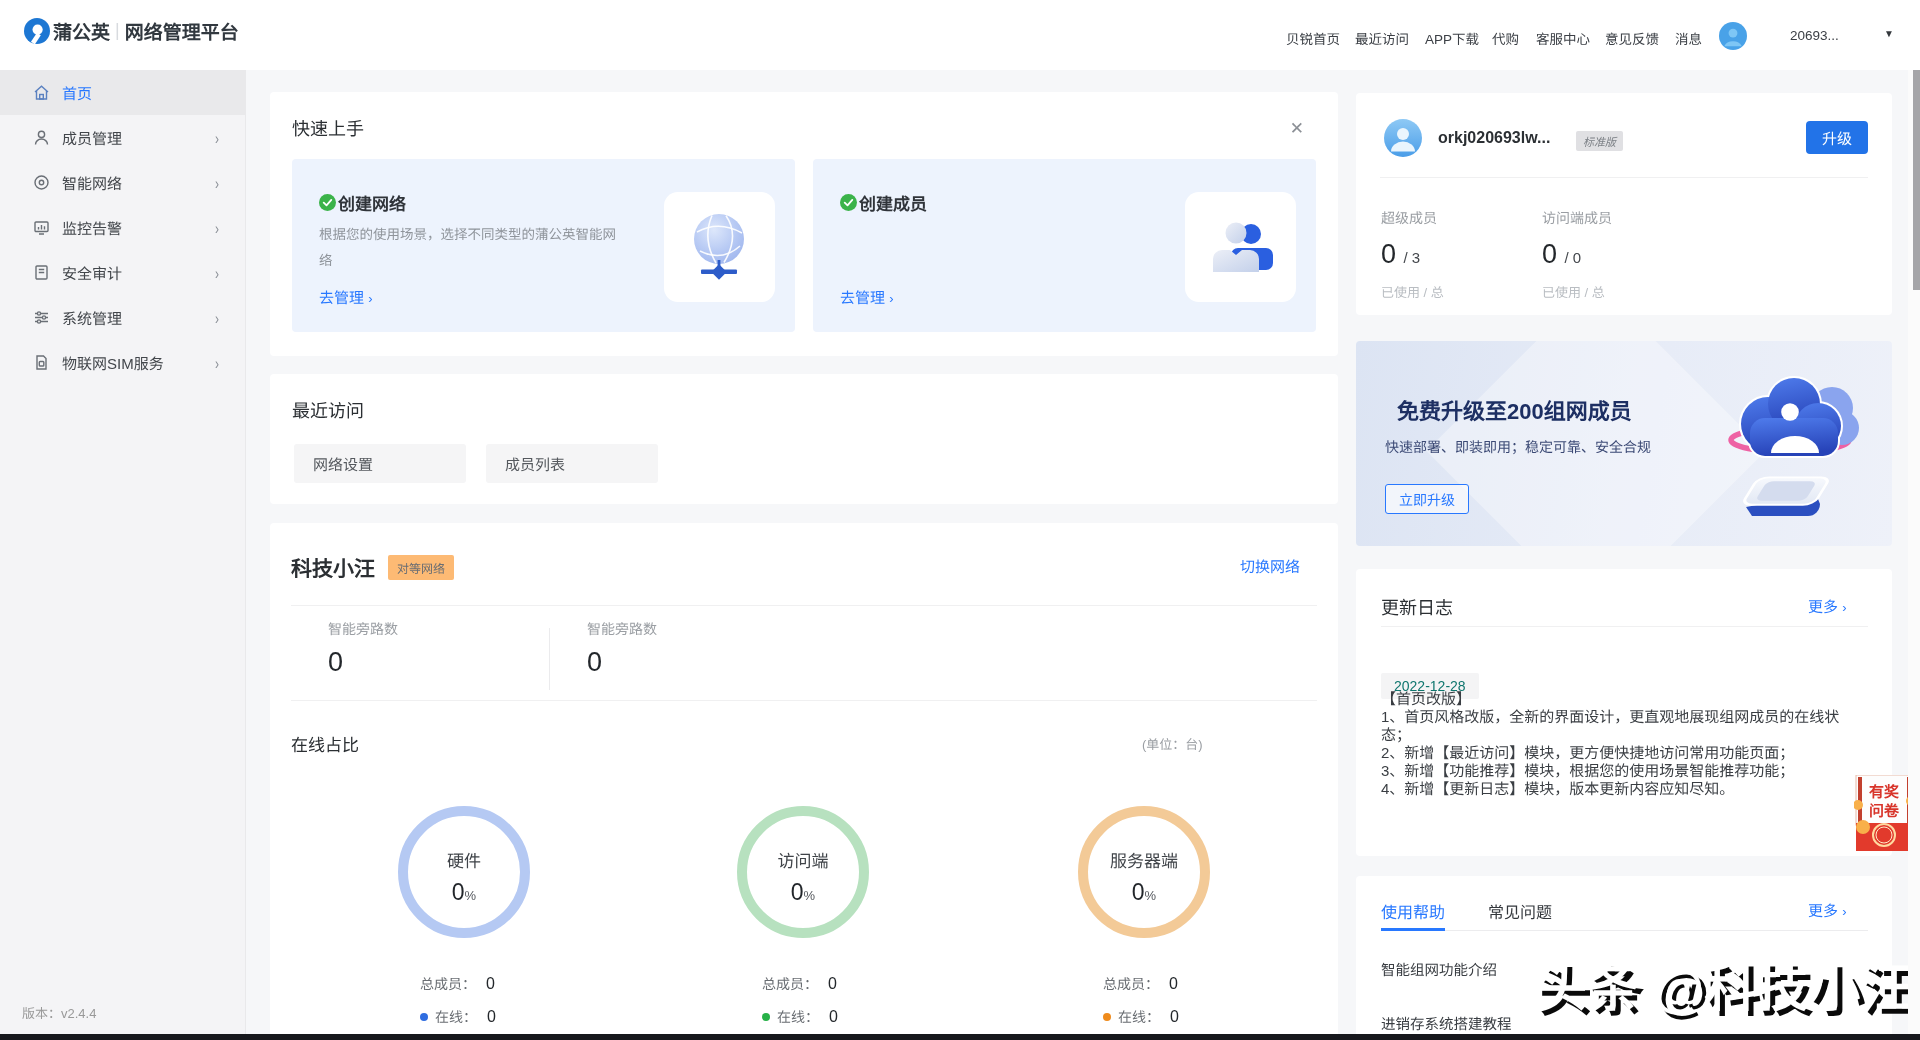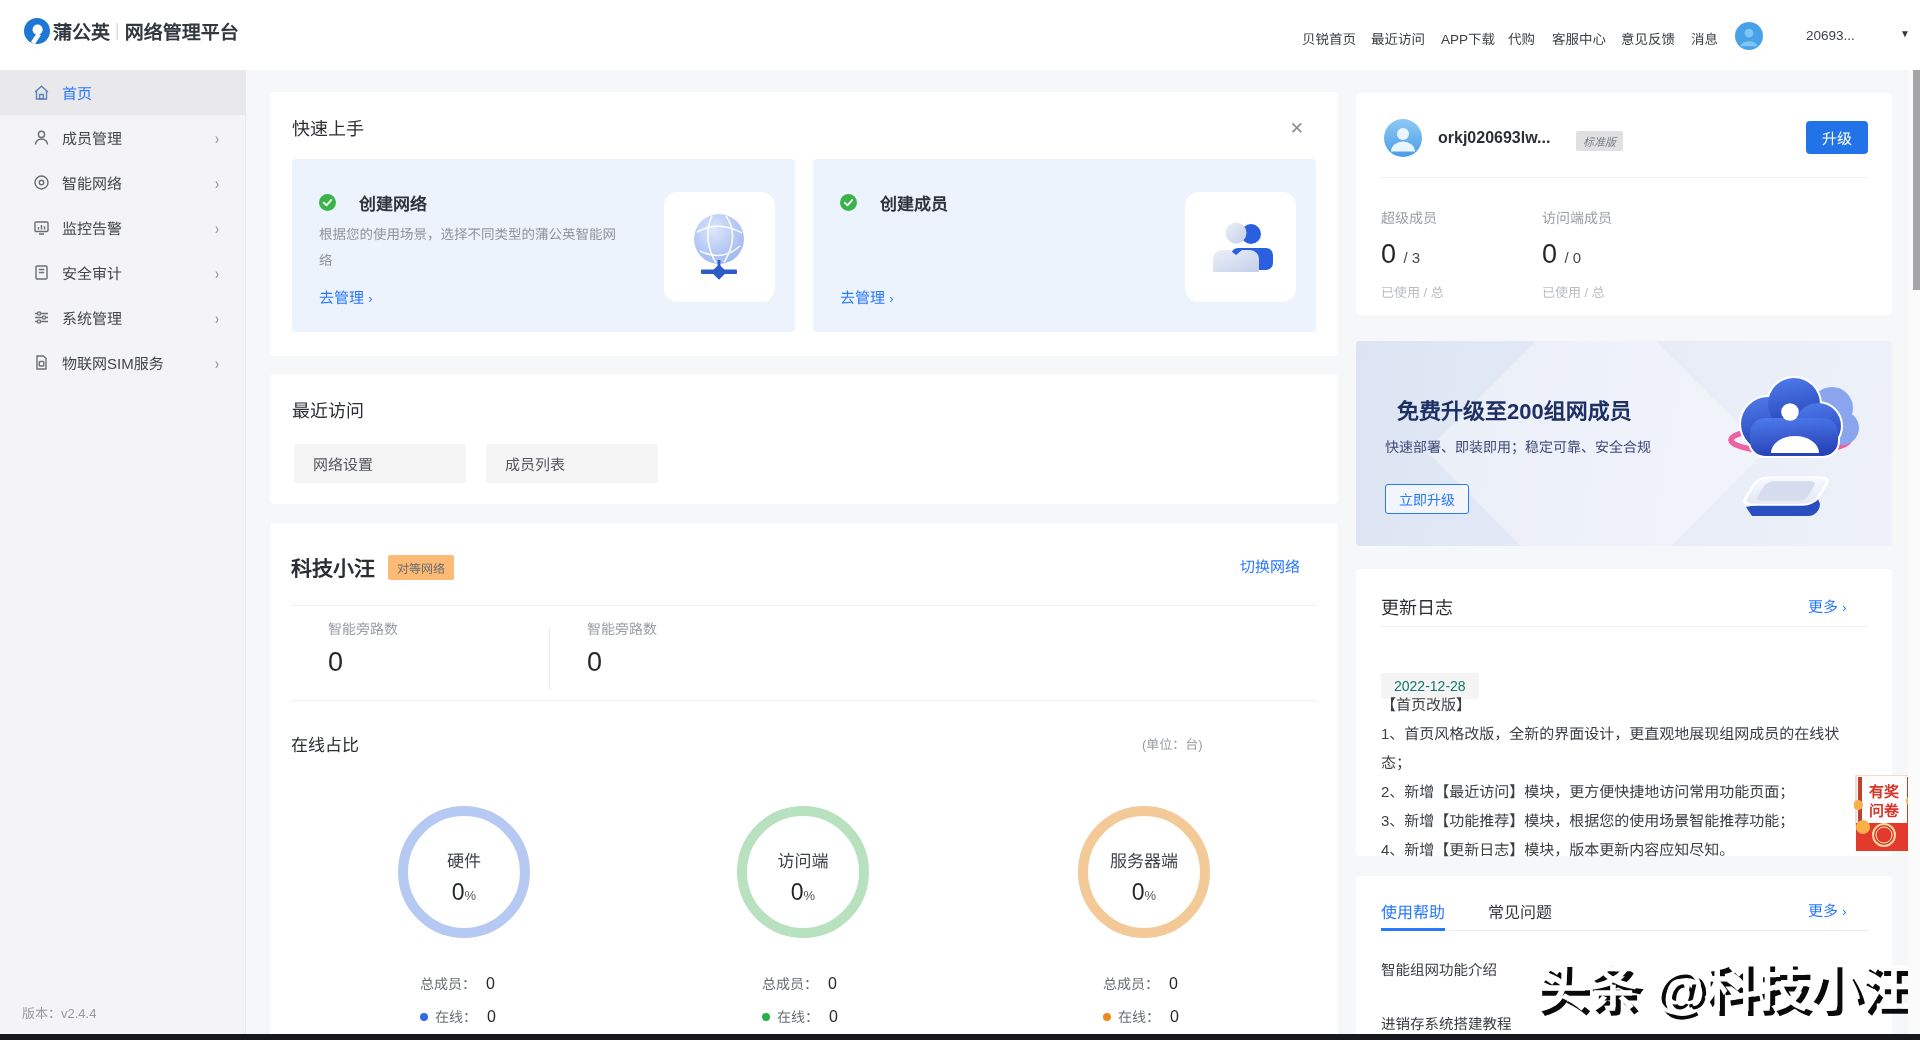--- a/index.html
+++ b/index.html
@@ -7,36 +7,36 @@
 html,body{width:1920px;height:1040px;overflow:hidden;}
 body{background:#f6f7f9;position:relative;}
 .abs{position:absolute;}
 .card{position:absolute;background:#fff;border-radius:4px;}
 
 #header{position:absolute;left:0;top:0;width:1920px;height:70px;background:#fff;z-index:5;}
 #logo{position:absolute;left:24px;top:17px;display:flex;align-items:center;}
 #logo .ltxt{font-size:19px;font-weight:bold;color:#31383f;margin-left:3px;letter-spacing:0;}
 #logo .sep{color:#d8dbdf;font-weight:400;margin:0 5px;font-size:18px;}
 #logo .ltxt2{font-size:19px;font-weight:bold;color:#31383f;letter-spacing:0;}
-#topnav{position:absolute;left:16px;top:0;width:1740px;height:70px;font-size:13.5px;color:#3c4046;padding-left:19px;}
+#topnav{position:absolute;left:0;top:0;width:1740px;height:70px;font-size:13.5px;color:#3c4046;padding-left:19px;}
 #topnav span.itm{position:absolute;top:28px;}
 
 #sidebar{position:absolute;left:0;top:70px;width:246px;height:970px;background:#f4f4f6;border-right:1px solid #e9e9eb;}
 .mi{position:relative;height:45px;display:flex;align-items:center;padding-left:33px;font-size:15px;color:#42464b;}
 .mi .ic{width:17px;height:17px;margin-right:12px;flex:none;}
 .mi .arr{position:absolute;right:26px;color:#8a8f96;font-size:12px;transform:scaleY(1.4);}
 .mi.act{background:#e9e9eb;color:#2878ff;text-align:right;}
 #ver{position:absolute;left:22px;bottom:18px;font-size:13px;color:#999;}
 
 #card1{left:270px;top:92px;width:1068px;height:264px;}
 .ctitle{font-size:18px;color:#2b2f33;}
 #card1 .close{position:absolute;right:34px;top:26px;color:#8c9096;font-size:17px;}
 .qcard{position:absolute;top:67px;width:503px;height:173px;background:#edf3fd;border-radius:4px;}
 .qhead{position:absolute;left:27px;top:31px;display:flex;align-items:center;}
-.qhead .t{font-size:17px;font-weight:600;color:#30343a;margin-left:23px;}
+.qhead .t{font-size:17px;font-weight:600;color:#30343a;margin-left:2px;}
 .qdesc{position:absolute;left:27px;top:63px;width:310px;font-size:13.5px;color:#8f949b;line-height:26px;}
 .qlink{position:absolute;left:27px;top:127px;font-size:15px;color:#2878ff;}
 .qbox{position:absolute;top:33px;width:111px;height:110px;background:#fff;border-radius:14px;}
 
 #card2{left:270px;top:374px;width:1068px;height:130px;}
 .rbtn{position:absolute;top:70px;width:172px;height:39px;background:#f5f5f6;border-radius:3px;display:flex;align-items:center;padding-left:19px;font-size:15px;color:#55595e;}
 
 #card3{left:270px;top:523px;width:1068px;height:517px;}
 #c3head{position:absolute;left:21px;top:29px;display:flex;align-items:center;}
 #c3head .nm{font-size:21px;font-weight:bold;color:#2b2f33;}
@@ -344,21 +344,21 @@
       <path d="M55 97 a24 17 0 0 1 48 0 z" fill="#fff"></path>
     </svg>
   </div>
 </div>
 
 <div class="card" id="cardLog">
   <div class="ctitle abs" style="left:25px;top:24px;">更新日志</div>
   <div class="more abs" style="left:452px;top:26px;">更多&nbsp;<span style="font-size:13px;">›</span></div>
   <div class="abs" style="left:25px;top:57px;width:487px;height:1px;background:#f0f0f1;"></div>
   <div class="abs" style="left:25px;top:80px;background:#f4f4f5;color:#0f766e;font-size:14px;padding:5px 13px;border-radius:2px;margin-top:24px;">2022-12-28</div>
-  <div class="abs" style="left:25px;top:121px;width:500px;font-size:15px;color:#3a3e43;line-height:29px;white-space:nowrap;">【首页改版】<br>1、首页风格改版，全新的界面设计，更直观地展现组网成员的在线状<br>态；<br>2、新增【最近访问】模块，更方便快捷地访问常用功能页面；<br>3、新增【功能推荐】模块，根据您的使用场景智能推荐功能；<br>4、新增【更新日志】模块，版本更新内容应知尽知。</div>
+  <div class="abs" style="left:25px;top:121px;width:500px;font-size:15px;color:#3a3e43;line-height:18px;white-space:nowrap;">【首页改版】<br>1、首页风格改版，全新的界面设计，更直观地展现组网成员的在线状<br>态；<br>2、新增【最近访问】模块，更方便快捷地访问常用功能页面；<br>3、新增【功能推荐】模块，根据您的使用场景智能推荐功能；<br>4、新增【更新日志】模块，版本更新内容应知尽知。</div>
 </div>
 
 <div class="card" id="cardHelp">
   <div class="abs" style="left:25px;top:23px;font-size:16px;color:#2878ff;">使用帮助</div>
   <div class="abs" style="left:132px;top:23px;font-size:16px;color:#33373c;">常见问题</div>
   <div class="more abs" style="left:452px;top:23px;">更多&nbsp;<span style="font-size:13px;">›</span></div>
   <div class="abs" style="left:25px;top:54px;width:487px;height:1px;background:#ececee;"></div>
   <div class="abs" style="left:25px;top:52px;width:64px;height:3px;background:#2878ff;"></div>
   <div class="abs" style="left:25px;top:82px;font-size:14.5px;color:#3a3e43;">智能组网功能介绍</div>
   <div class="abs" style="left:25px;top:136px;font-size:14.5px;color:#3a3e43;">进销存系统搭建教程</div>

